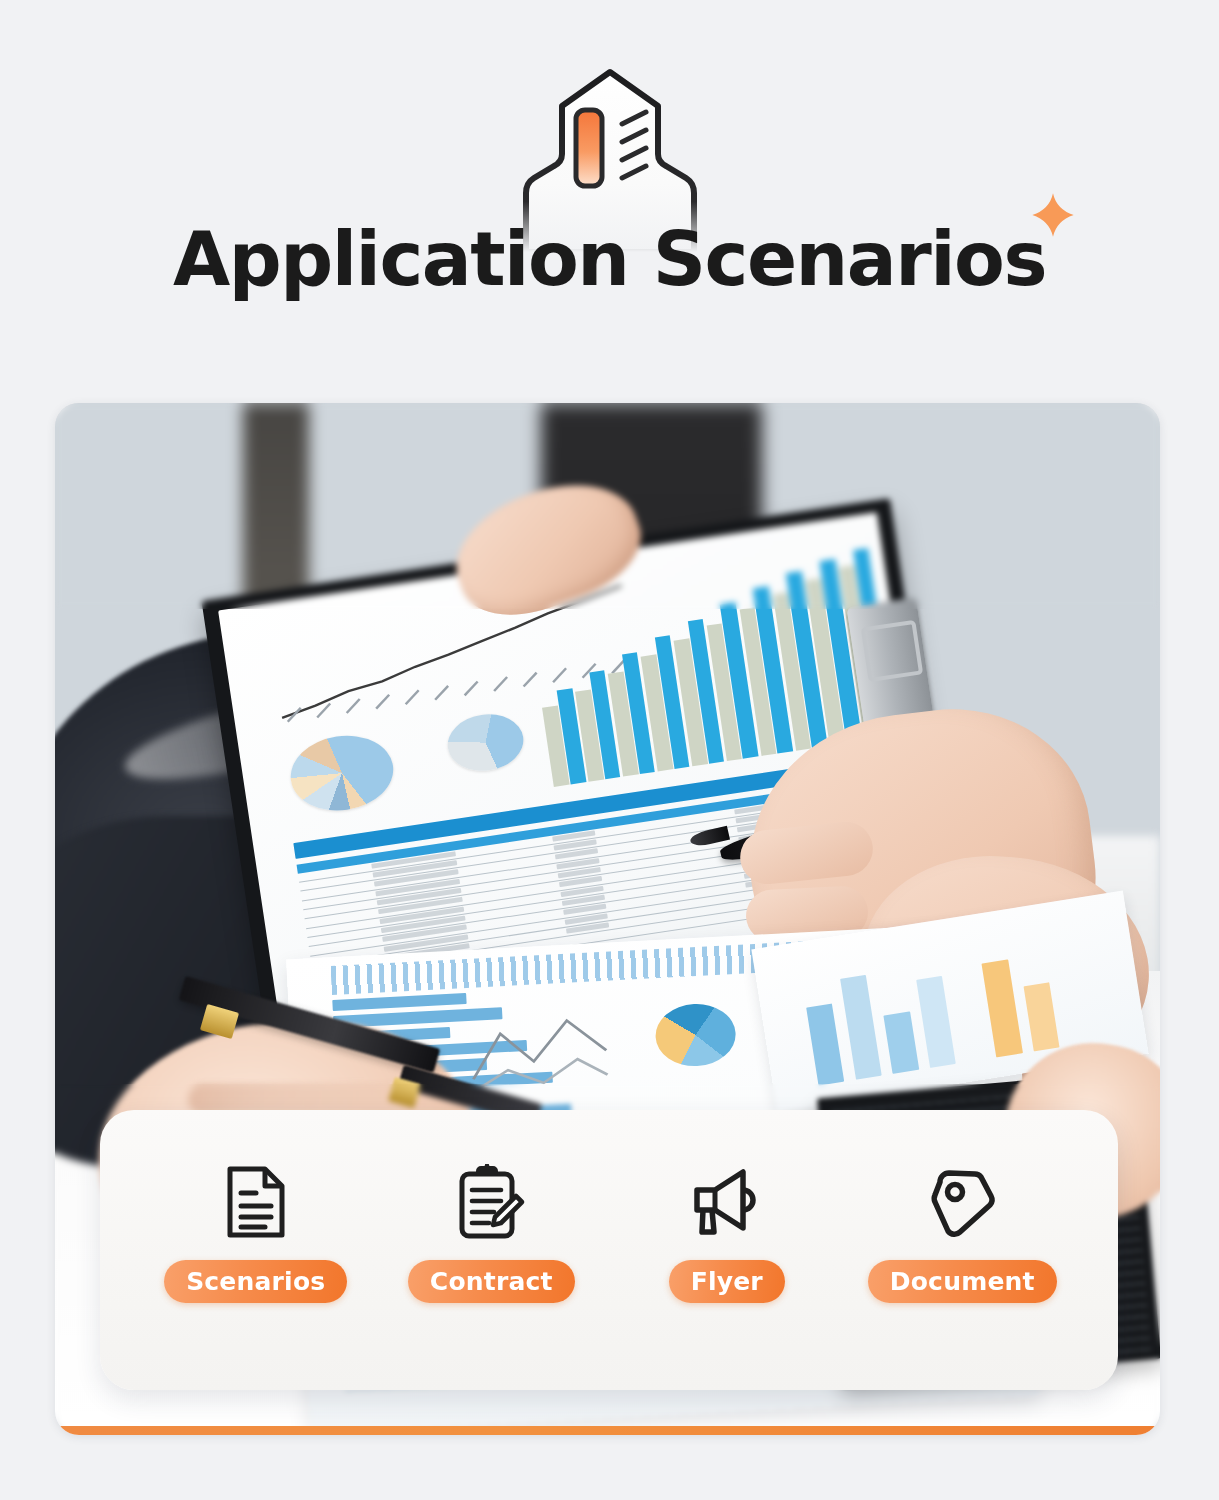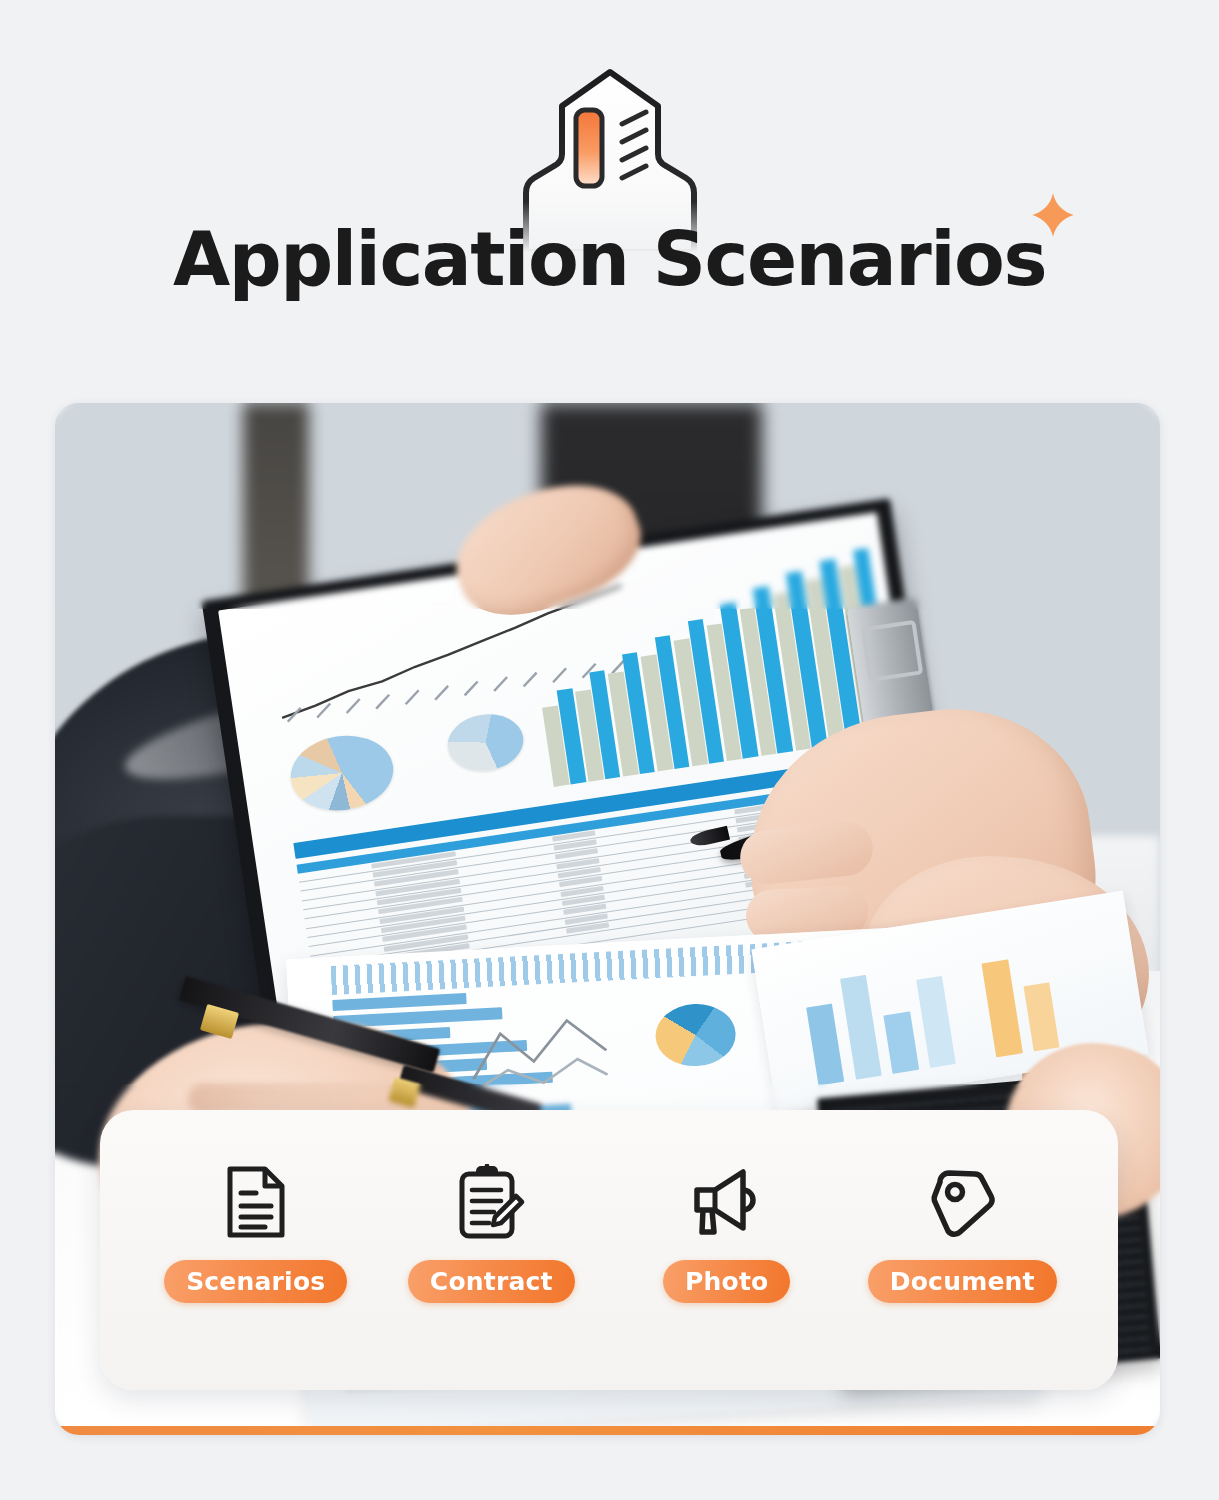--- a/index.html
+++ b/index.html
@@ -603,21 +603,21 @@
 
       <div class="badge">
         <div class="badge-icon">
           <svg width="76" height="72" viewBox="0 0 76 72">
             <path d="M8 24 H26 L54 6 V62 L26 44 H8 Z" fill="none" stroke="#1f1f1f" stroke-width="5.5" stroke-linejoin="round"></path>
             <line x1="26" y1="24" x2="26" y2="44" stroke="#1f1f1f" stroke-width="5"></line>
             <path d="M54 24 a10 10 0 0 1 0 20" fill="none" stroke="#1f1f1f" stroke-width="5.5"></path>
             <path d="M14 44 L13 66 H25 L23 44" fill="none" stroke="#1f1f1f" stroke-width="5.5" stroke-linejoin="round"></path>
           </svg>
         </div>
-        <div class="pill">Photo</div>
+        <div class="pill">Flyer</div>
       </div>
 
       <div class="badge">
         <div class="badge-icon">
           <svg width="70" height="72" viewBox="0 0 70 72">
             <path d="M13 16 a9 9 0 0 1 9-9 L48 8 a8 8 0 0 1 6 3 L64 30 a8 8 0 0 1 -1 9 L33 66 a8 8 0 0 1 -12 -1 L8 36 a8 8 0 0 1 0 -7 Z" fill="none" stroke="#1f1f1f" stroke-width="5.5" stroke-linejoin="round"></path>
             <circle cx="28" cy="26" r="7.5" fill="none" stroke="#1f1f1f" stroke-width="5.5"></circle>
           </svg>
         </div>
         <div class="pill">Document</div>

